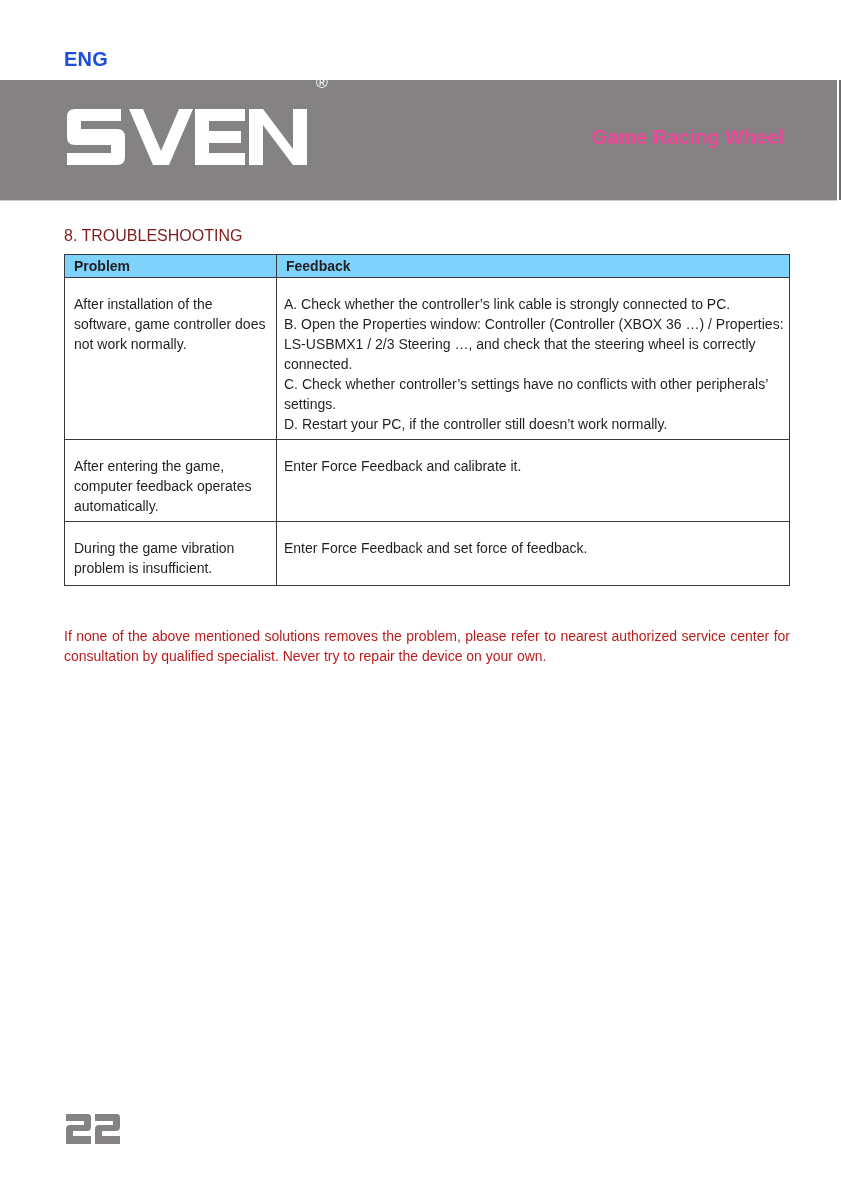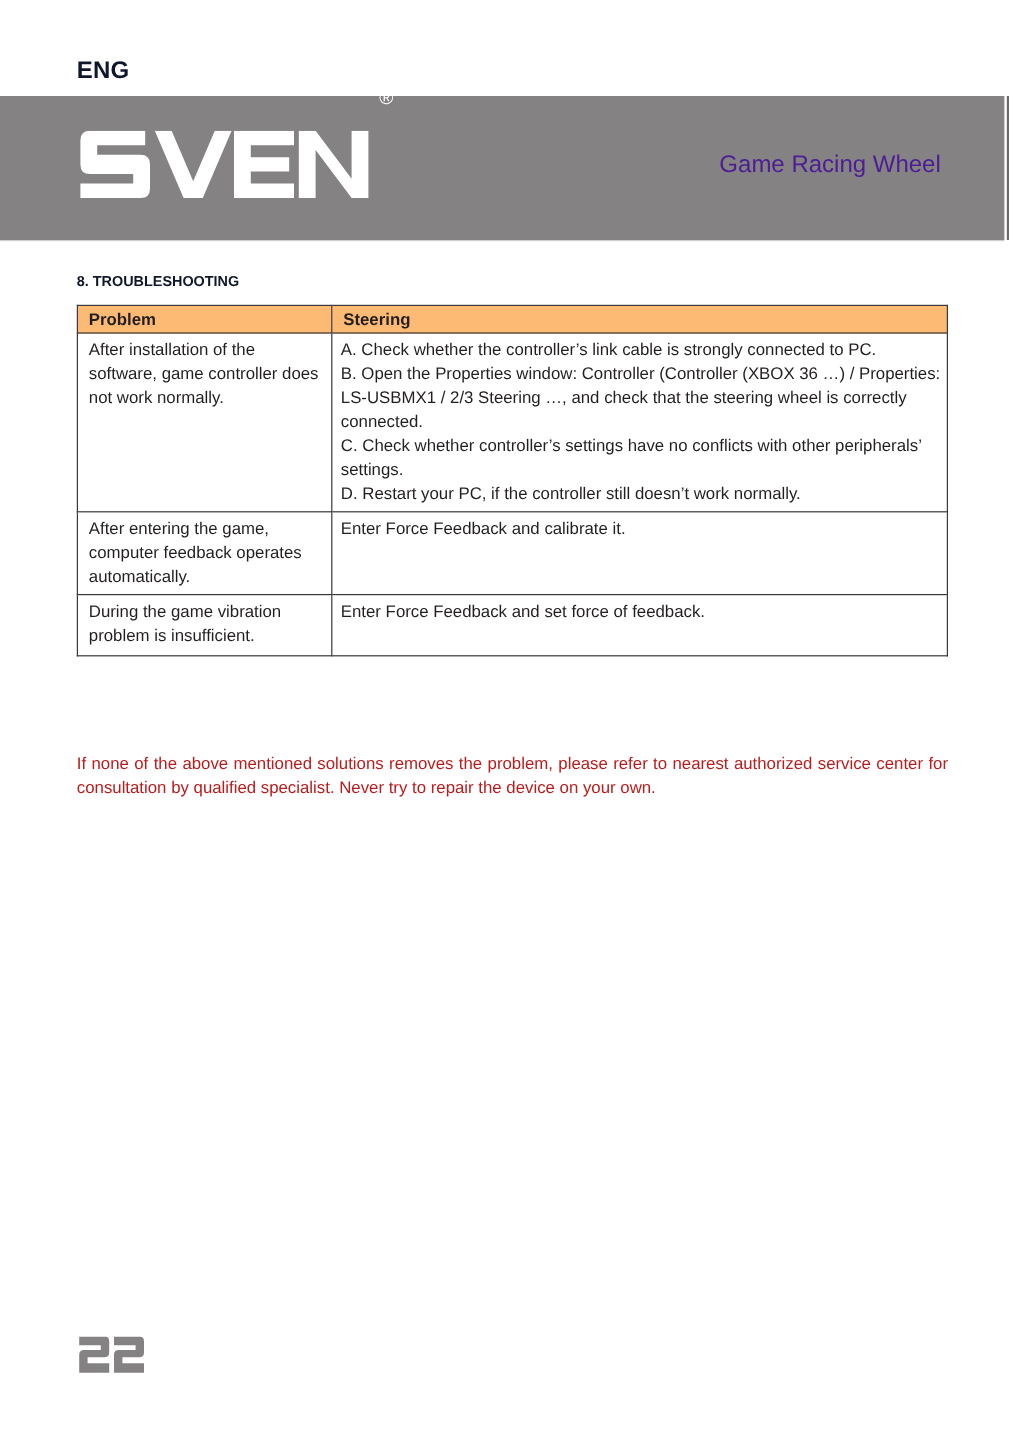--- a/index.html
+++ b/index.html
@@ -1,31 +1,31 @@
 <!DOCTYPE html>
 <html><head>
 <meta charset="utf-8">
 <style>
   html, body { margin:0; padding:0; background:#ffffff; }
   body { width:841px; height:1192px; position:relative; overflow:hidden;
          font-family:"Liberation Sans", sans-serif; color:#231f20; }
   .lang { position:absolute; left:64px; top:48px; font-size:20px; font-weight:bold;
-          color:#0f172a; letter-spacing:0.2px; }
+          color:#1d4ed8; letter-spacing:0.2px; }
   .banner { position:absolute; left:0; top:80px; width:837px; height:120px; background:#858283; }
   .banner-edge { position:absolute; left:839px; top:80px; width:2px; height:120px; background:#6e6b6c; }
   .banner-bottom { position:absolute; left:0; top:200px; width:837px; height:1px; background:#cfcdce; }
   .logo { position:absolute; left:65px; top:109px; width:245px; height:56px; }
   .reg { position:absolute; left:316px; top:74px; font-size:16px; color:#ffffff; }
-  .product { position:absolute; right:57px; top:126px; font-size:20px; font-weight:normal; color:#4c1d95; }
-  .section-title { position:absolute; left:64px; top:227px; font-size:12px; font-weight:bold; color:#0f172a; }
+  .product { position:absolute; right:57px; top:126px; font-size:20px; font-weight:bold; color:#ec4899; }
+  .section-title { position:absolute; left:64px; top:227px; font-size:16px; font-weight:normal; color:#7f1d1d; }
   table.ts { position:absolute; left:64px; top:254px; width:726px; border-collapse:collapse;
              font-size:14px; line-height:20px; color:#231f20; }
   table.ts th, table.ts td { border:1px solid #3a3839; vertical-align:top; text-align:left; }
-  table.ts th { background:#fdba74; font-weight:bold; padding:2px 8px 2px 9px; font-size:14px; line-height:18px; }
-  table.ts td { padding:3px 6px 5px 9px; }
+  table.ts th { background:#7dd3fc; font-weight:bold; padding:2px 8px 2px 9px; font-size:14px; line-height:18px; }
+  table.ts td { padding:16px 6px 5px 9px; }
   table.ts td.sol { padding-left:7px; padding-right:2px; }
   col.c1 { width:212px; }
   tr.r1 td { height:137px; }
   tr.r2 td { height:57px; }
   tr.r3 td { height:58px; }
   tr.r4 td { height:42px; }
   .sol-line { display:block; }
   .note { position:absolute; left:64px; top:626px; width:726px; font-size:14px; line-height:20px;
           text-align:justify; color:#b91c1c; }
   .page-num { position:absolute; left:64px; top:1112px; width:58px; height:36px; }
@@ -55,21 +55,21 @@
 <div class="section-title">8. TROUBLESHOOTING</div>
 
 <table class="ts">
   <colgroup>
       <col class="c1">
       <col>
     </colgroup>
   <thead>
     <tr>
       <th>Problem</th>
-      <th>Steering</th>
+      <th>Feedback</th>
     </tr>
   </thead>
   <tbody>
     <tr class="r1">
       <td>After installation of the software, game controller does not work normally.</td>
       <td class="sol">
         <span class="sol-line">A. Check whether the controller’s link cable is strongly connected to PC.</span>
         <span class="sol-line">B. Open the Properties window: Controller (Controller (XBOX 36 …) / Properties: LS-USBMX1 / 2/3 Steering …, and check that the steering wheel is correctly connected.</span>
         <span class="sol-line">C. Check whether controller’s settings have no conflicts with other peripherals’ settings.</span>
         <span class="sol-line">D. Restart your PC, if the controller still doesn’t work normally.</span>

